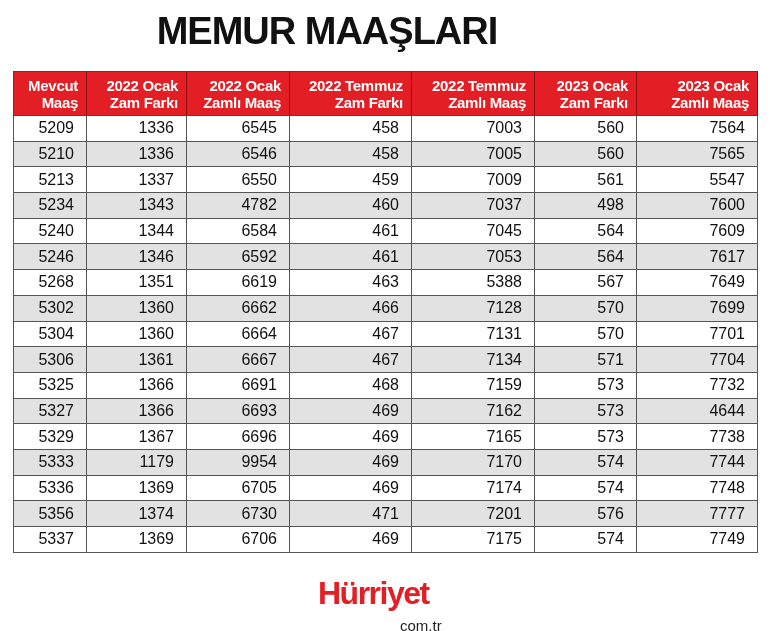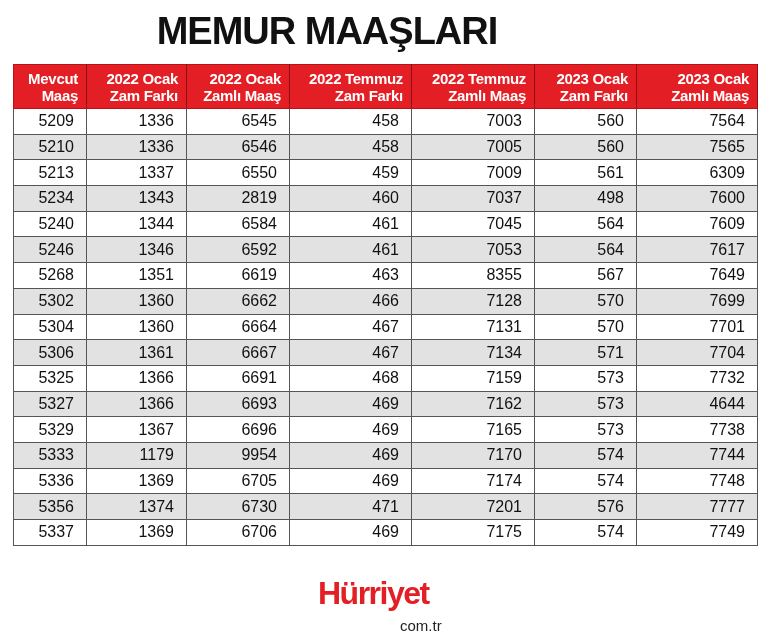--- a/index.html
+++ b/index.html
@@ -3,21 +3,21 @@
   <meta charset="utf-8">
   <style>
     html, body { margin: 0; padding: 0; background: #ffffff; }
     body { width: 770px; height: 631px; position: relative; overflow: hidden; font-family: "Liberation Sans", sans-serif; }
     .title {
       position: absolute; left: 0; top: 8px; width: 654px; text-align: center;
       font-family: "Liberation Sans", sans-serif; font-weight: bold; font-size: 38px;
       color: #111111; letter-spacing: -1px; line-height: 46px;
     }
     table.grid {
-      position: absolute; left: 13px; top: 64px;
+      position: absolute; left: 13px; top: 71px;
       border-collapse: collapse; table-layout: fixed; padding-left: 16px;
     }
     table.grid th {
       background: #e31e24; color: #ffffff; font-weight: bold; font-size: 15px;
       line-height: 17px; height: 43px; text-align: right; padding: 0 8px 0 4px;
       border: 1px solid #b81418; border-right: 1px solid #8c0f12; vertical-align: middle;
       letter-spacing: -0.3px;
     }
     table.grid th span { display: block; }
     table.grid td {
@@ -104,26 +104,26 @@
         <td>560</td>
         <td>7565</td>
       </tr>
       <tr>
         <td>5213</td>
         <td>1337</td>
         <td>6550</td>
         <td>459</td>
         <td>7009</td>
         <td>561</td>
-        <td>6309</td>
+        <td>5547</td>
       </tr>
       <tr>
         <td>5234</td>
         <td>1343</td>
-        <td>2819</td>
+        <td>4782</td>
         <td>460</td>
         <td>7037</td>
         <td>498</td>
         <td>7600</td>
       </tr>
       <tr>
         <td>5240</td>
         <td>1344</td>
         <td>6584</td>
         <td>461</td>
@@ -138,21 +138,21 @@
         <td>461</td>
         <td>7053</td>
         <td>564</td>
         <td>7617</td>
       </tr>
       <tr>
         <td>5268</td>
         <td>1351</td>
         <td>6619</td>
         <td>463</td>
-        <td>8355</td>
+        <td>5388</td>
         <td>567</td>
         <td>7649</td>
       </tr>
       <tr>
         <td>5302</td>
         <td>1360</td>
         <td>6662</td>
         <td>466</td>
         <td>7128</td>
         <td>570</td>

